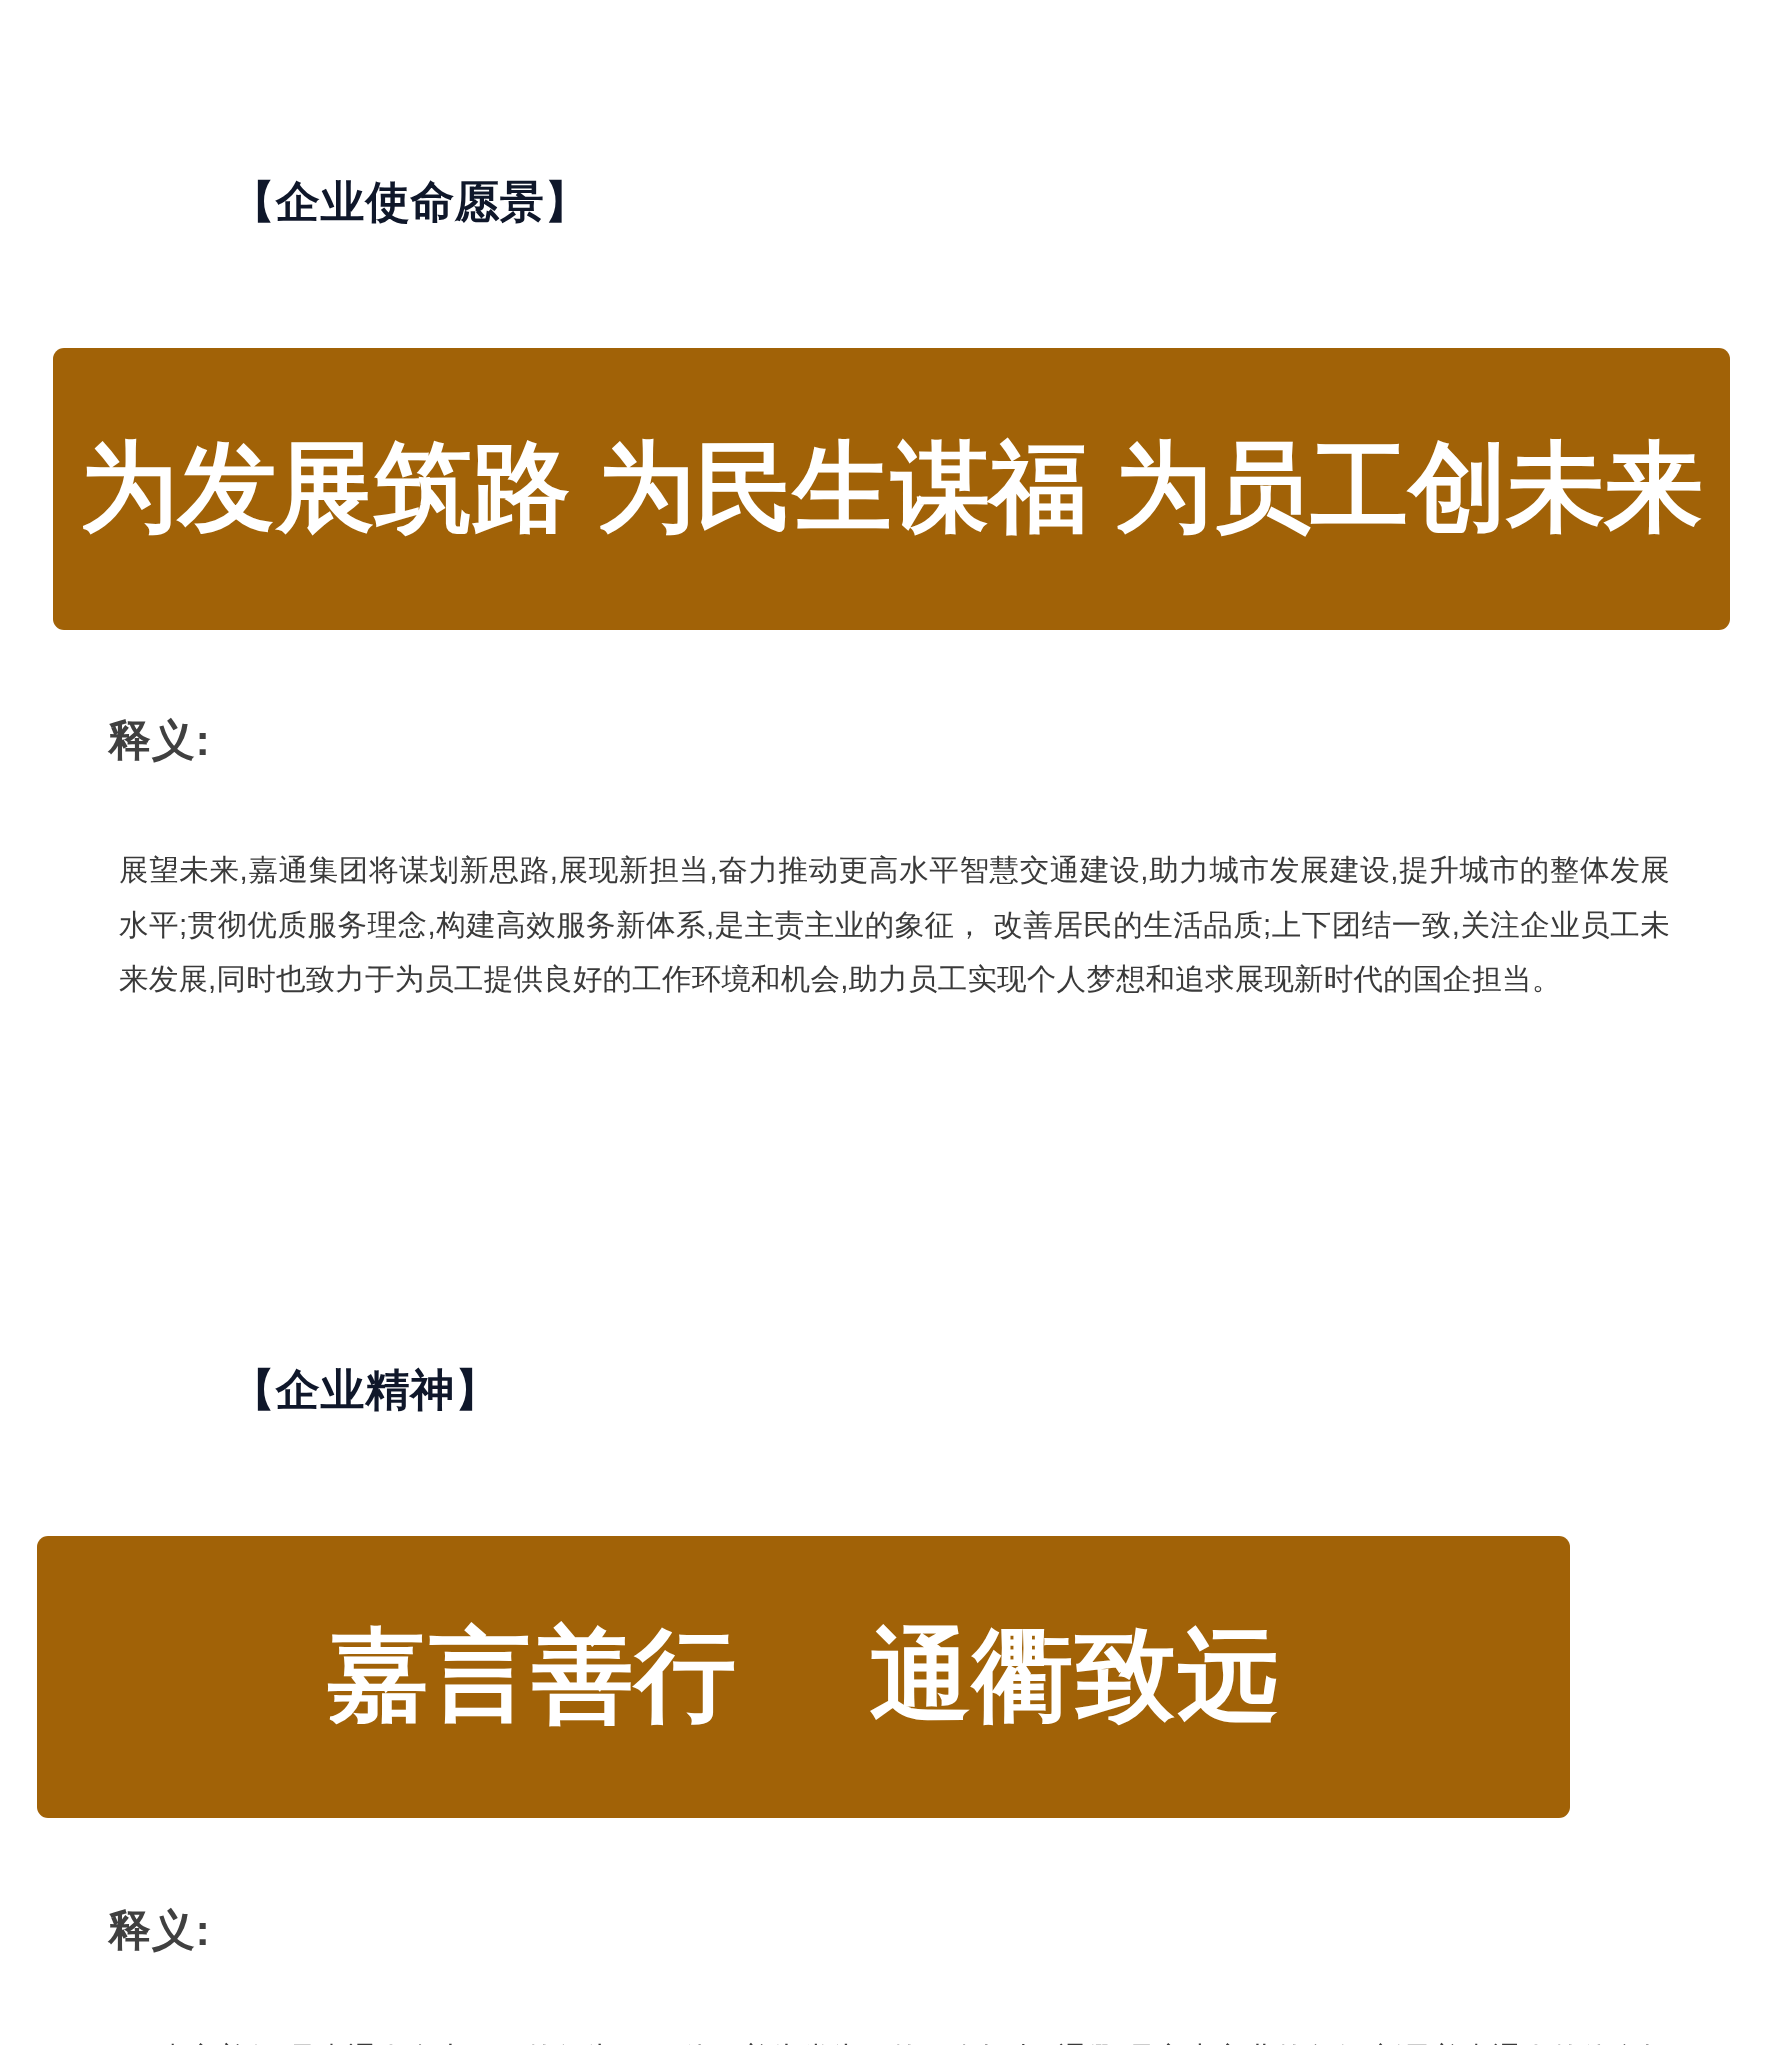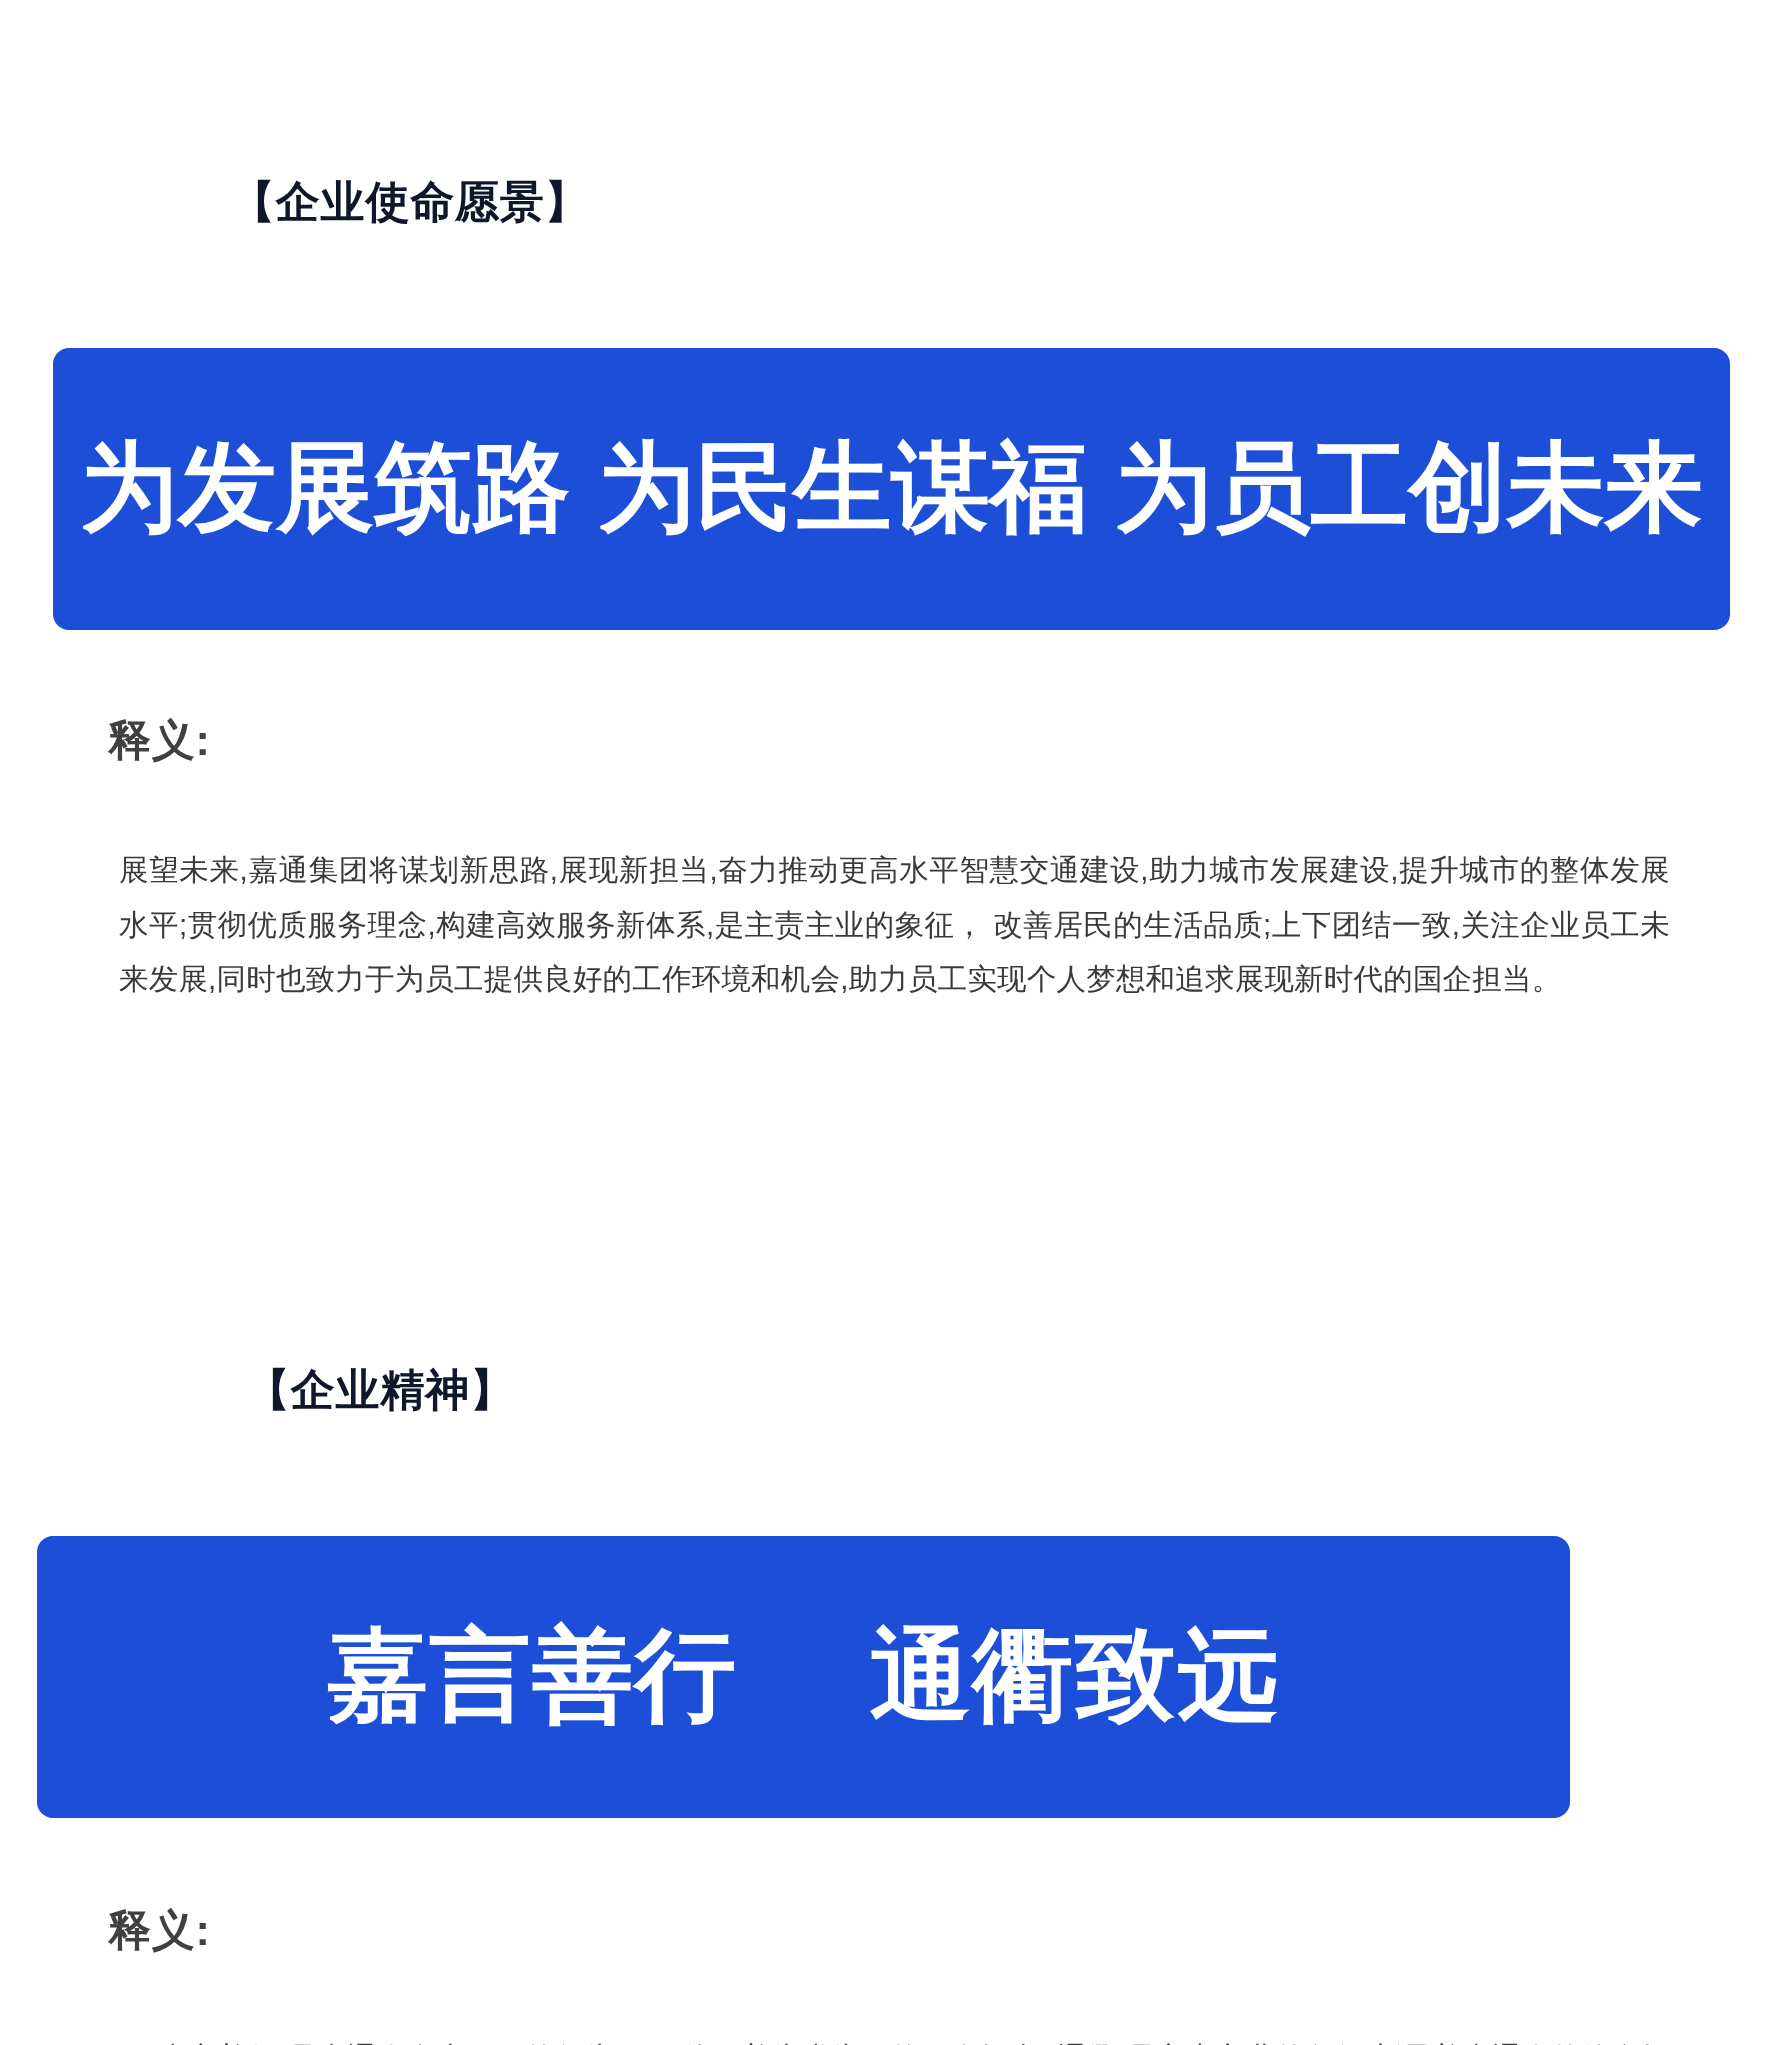--- a/index.html
+++ b/index.html
@@ -25,22 +25,22 @@
     font-size: 44px;
     font-weight: 700;
     color: #0f172a;
     letter-spacing: 0.8px;
     line-height: 1.1;
     white-space: nowrap;
   }
 
   
   .banner {
-    background: #1d4ed8;
-    border-radius: 16px;
+    background: #a16207;
+    border-radius: 11px;
     display: flex;
     align-items: center;
     justify-content: center;
     box-sizing: border-box;
   }
   .banner-text {
     color: #ffffff;
     font-weight: 700;
     white-space: nowrap;
     letter-spacing: 0px;
@@ -72,21 +72,21 @@
     text-indent: 29.5px;
   }
 
   
   #title-1     { position: absolute; left: 231px;  top: 178px; }
   #banner-1    { position: absolute; left: 53px;  top: 348px;  width: 1677px; height: 282px; }
   #banner-1 .banner-text { font-size: 98px; }
   #def-label-1 { position: absolute; left: 108px;  top: 712px; }
   #para-1      { position: absolute; left: 119px;  top: 843px; width: 1551px; }
 
-  #title-2     { position: absolute; left: 231px;  top: 1366px; margin-left: 15px; }
+  #title-2     { position: absolute; left: 231px;  top: 1366px; }
   #banner-2    { position: absolute; left: 37px;  top: 1536px; width: 1533px; height: 282px; }
   #banner-2 .banner-text { font-size: 101px; letter-spacing: 1.6px; }
   #def-label-2 { position: absolute; left: 108px;  top: 1902px; }
   #para-2      { position: absolute; left: 119px;  top: 2035px; width: 1551px; }
 </style>
 </head>
 <body>
 
 <div class="page">
 

